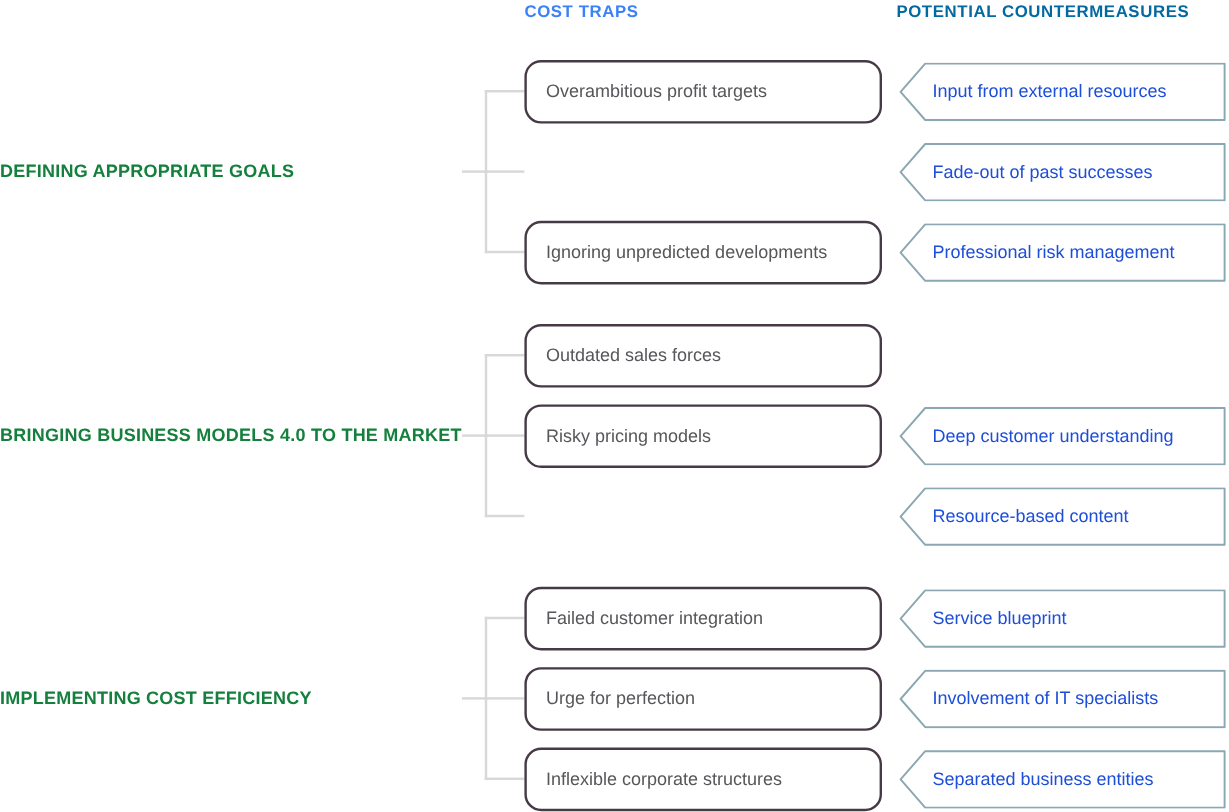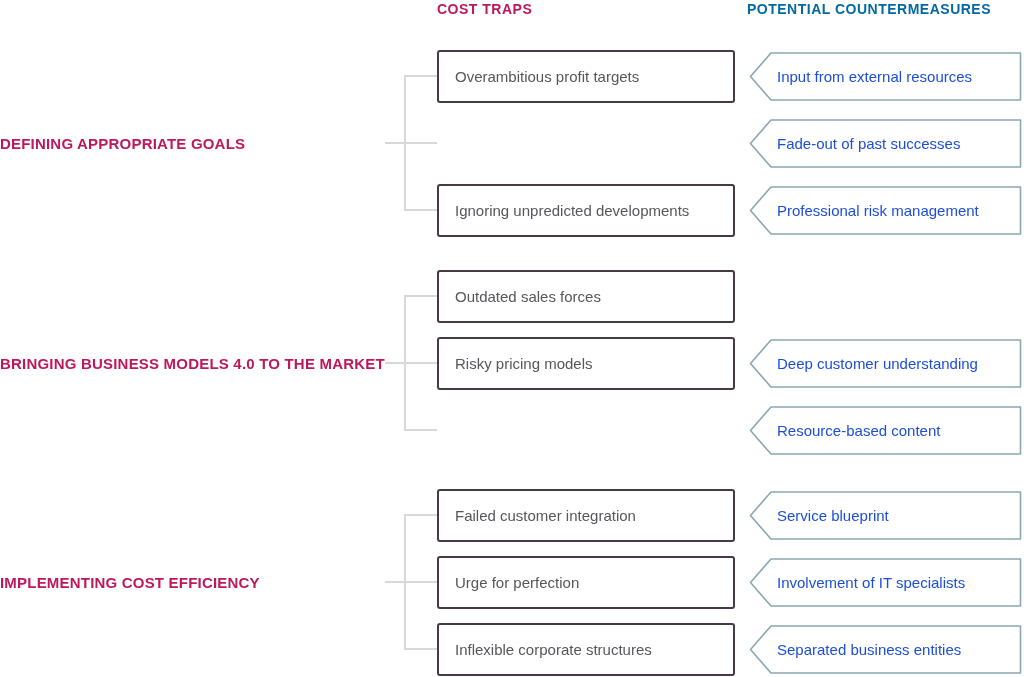--- a/index.html
+++ b/index.html
@@ -1,29 +1,29 @@
 <!DOCTYPE html>
 <html><head>
 <meta charset="utf-8">
 <style>
   html,body{margin:0;padding:0;background:#ffffff;}
   .diagram{
     position:relative;width:1024px;height:677px;background:#ffffff;overflow:hidden;
     font-family:"Liberation Sans", sans-serif;
   }
   .hdr{position:absolute;top:1px;font-weight:bold;font-size:14px;letter-spacing:0.5px;white-space:nowrap;}
-  .hdr-traps{left:437px;color:#be185d;}
+  .hdr-traps{left:437px;color:#3b82f6;}
   .hdr-cm{left:747px;color:#0369a1;}
   .glabel{
     position:absolute;left:0;transform:translateY(-50%);
-    font-weight:bold;font-size:15px;letter-spacing:0.2px;color:#be185d;white-space:nowrap;text-align:right;
+    font-weight:bold;font-size:15px;letter-spacing:0.2px;color:#15803d;white-space:nowrap;text-align:right;
   }
   .trap{
     position:absolute;left:437px;width:298px;height:53px;box-sizing:border-box;
-    border:2px solid #453a46;border-radius:3px;background:#ffffff;
+    border:2px solid #453a46;border-radius:14px;background:#ffffff;
     display:flex;align-items:center;padding-left:16px;
   }
   .trap span{font-size:15px;color:#57575b;white-space:nowrap;}
   .cm{position:absolute;left:749px;width:273px;height:49px;}
   .cm svg{position:absolute;left:0;top:0;display:block;}
   .cm .cm-txt{
     position:absolute;left:28px;top:0;line-height:49px;
     font-size:15px;color:#1d4ed8;white-space:nowrap;
   }
   .cline{position:absolute;background:#d8d8d8;}

